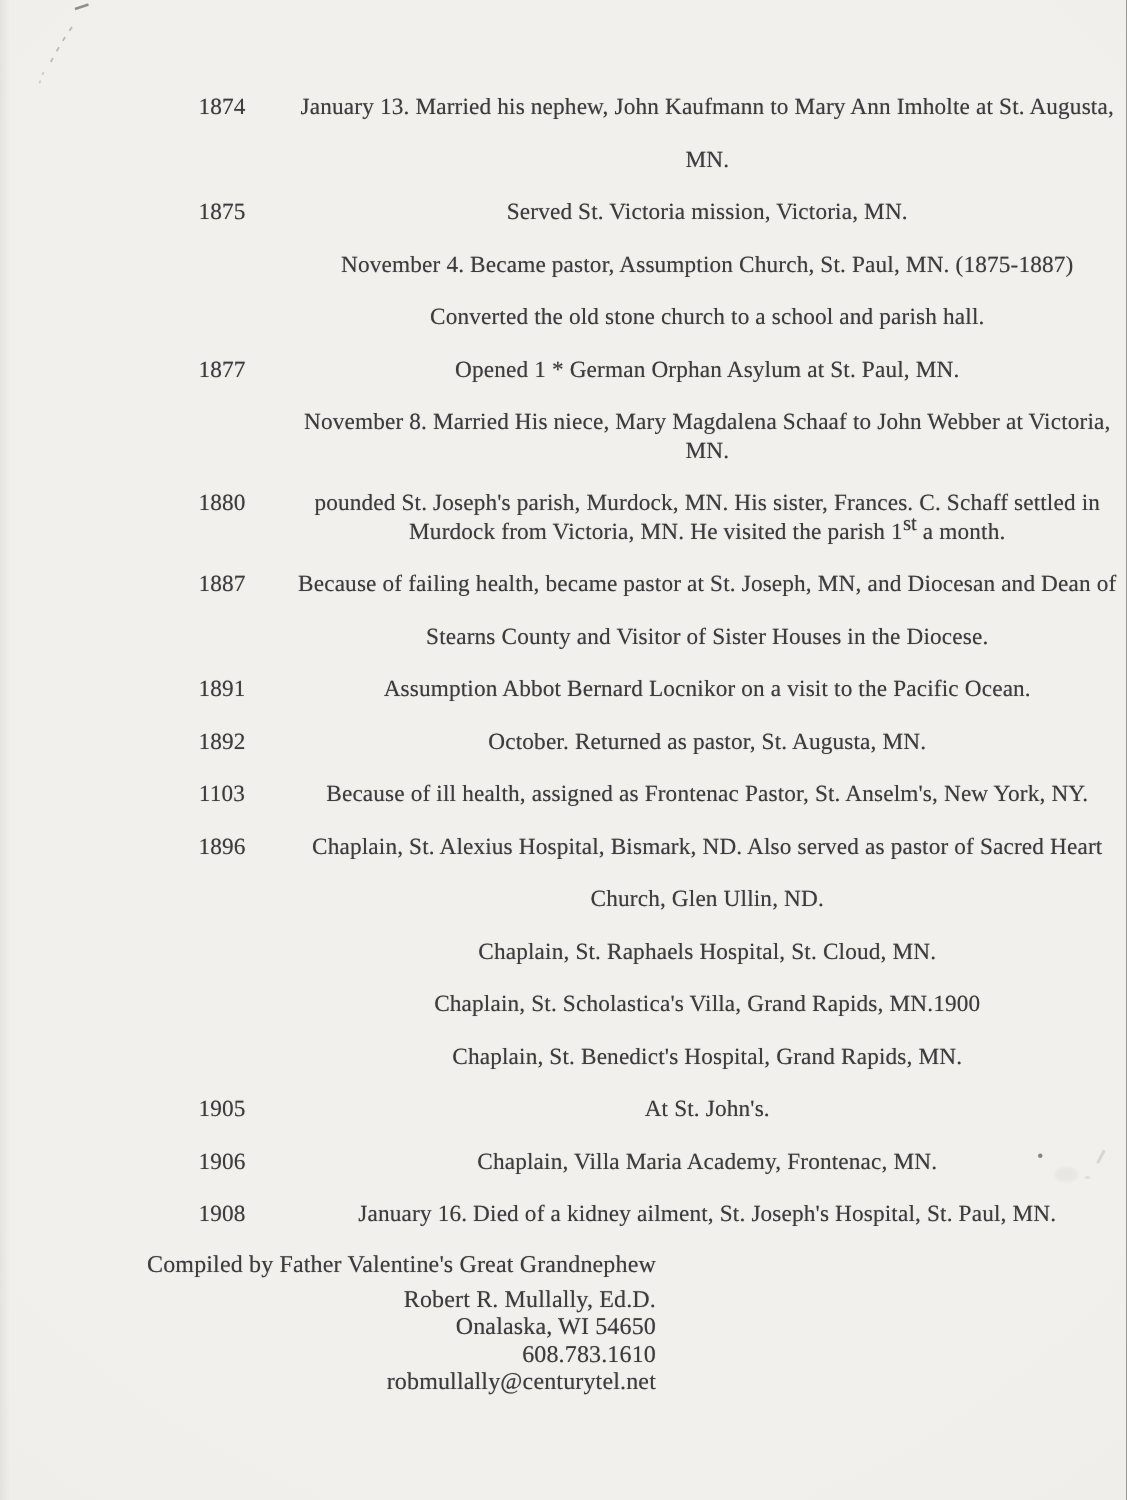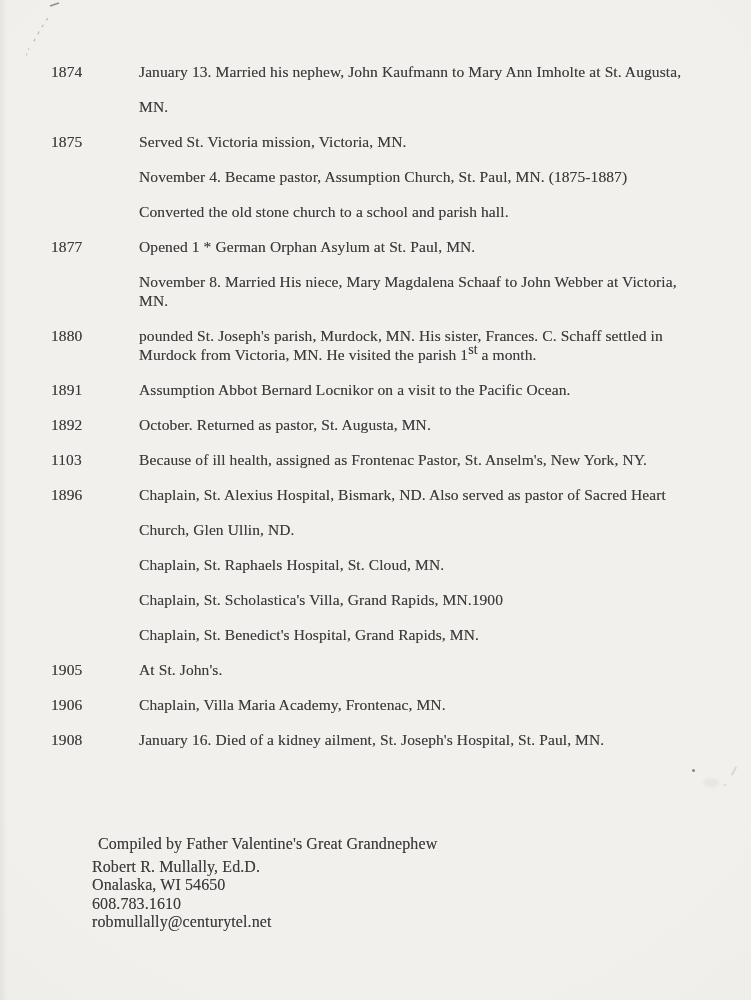--- a/index.html
+++ b/index.html
@@ -19,21 +19,21 @@
   }
 
   .scan-text {
     text-shadow: 0 0 0.6px rgba(70,70,70,0.55);
     letter-spacing: 0.1px;
   }
 
   
   .timeline { position: absolute; top: 62px; left: 0; right: 0; }
 
-  .entry { display: flex; align-items: flex-start; padding-left: 51px; }
+  .entry { display: flex; align-items: flex-start; padding-left: 104px; text-align: center; }
   .entry .year {
     flex: none;
     width: 88px;
     font-size: 15.5px;
     line-height: 19px;
   }
   .entry .body { flex: 1; min-width: 0; }
 
   .t-line {
     font-size: 15.5px;
@@ -45,21 +45,21 @@
 
   .t-line sup {
     font-size: 14px;
     line-height: 0;
     vertical-align: 6px;
     letter-spacing: 0;
   }
 
   
   .footer { position: absolute; top: 835px; left: 92px; }
-  .f-line { font-size: 16px; line-height: 18.5px; white-space: nowrap; }
+  .f-line { font-size: 16px; line-height: 18.5px; white-space: nowrap; text-align: right; }
   .f-line.compiled { margin-left: 6px; margin-bottom: 4px; }
 
   
   .pen-mark { position: absolute; left: 10px; top: 0; }
 
   .speck {
     position: absolute;
     border-radius: 50%;
     background: #63625e;
   }
@@ -107,20 +107,27 @@
           <div class="t-line scan-text">Opened 1 * German Orphan Asylum at St. Paul, MN.</div>
           <div class="t-line scan-text tight">November 8. Married His niece, Mary Magdalena Schaaf to John Webber at Victoria,</div>
           <div class="t-line scan-text">MN.</div>
         </div>
       </div>
       <div class="entry">
         <div class="year scan-text">1880</div>
         <div class="body">
           <div class="t-line scan-text tight">pounded St. Joseph's parish, Murdock, MN. His sister, Frances. C. Schaff settled in</div>
           <div class="t-line scan-text"><span>Murdock from Victoria, MN. He visited the parish 1</span><sup>st</sup><span> a month.</span></div>
+        </div>
+      </div>
+      <div class="entry">
+        <div class="year scan-text">1887</div>
+        <div class="body">
+          <div class="t-line scan-text">Because of failing health, became pastor at St. Joseph, MN, and Diocesan and Dean of</div>
+          <div class="t-line scan-text">Stearns County and Visitor of Sister Houses in the Diocese.</div>
         </div>
       </div>
       <div class="entry">
         <div class="year scan-text">1891</div>
         <div class="body">
           <div class="t-line scan-text">Assumption Abbot Bernard Locnikor on a visit to the Pacific Ocean.</div>
         </div>
       </div>
       <div class="entry">
         <div class="year scan-text">1892</div>

